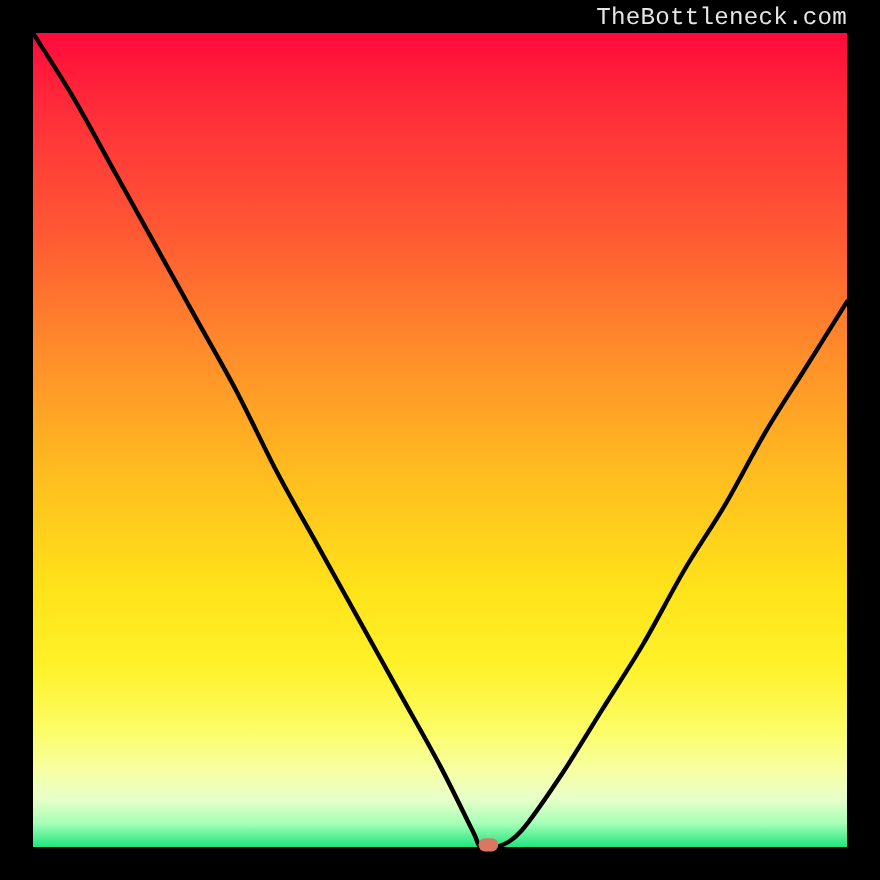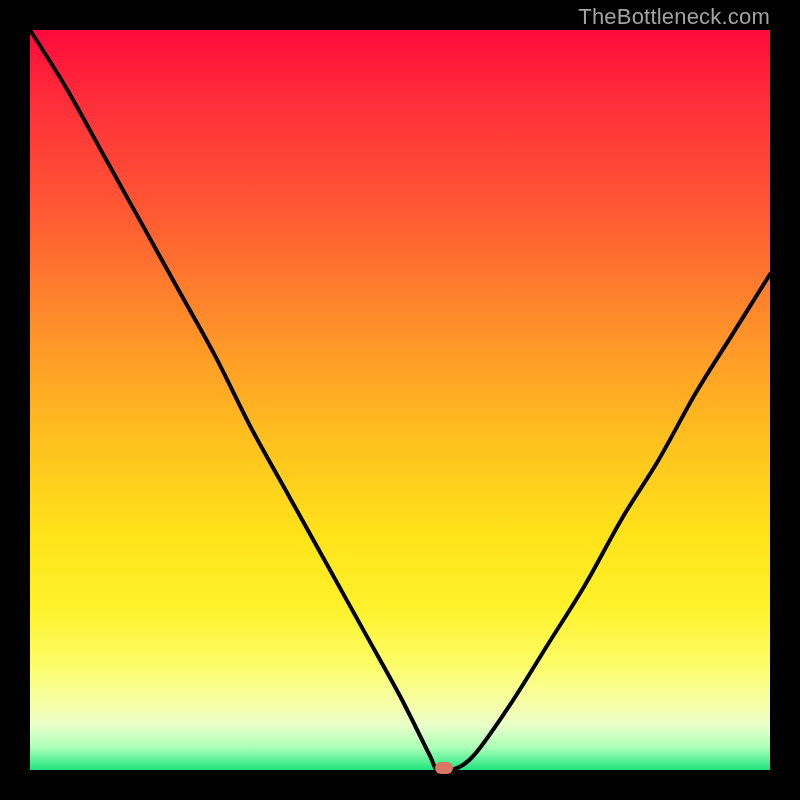--- a/index.html
+++ b/index.html
@@ -39,24 +39,25 @@
       #f6ffa8 91%,
       #e9ffc9 94%,
       #a9ffb8 97%,
       #1fe57e 100%
     );
   }
   .watermark {
     position: absolute;
     top: 4px;
     right: 30px;
-    color: #a3a3a3;
+    color: #e5e5e5;
     font-size: 22px;
     letter-spacing: 0.2px;
     white-space: nowrap;
+    font-family: Liberation Mono, monospace;
   }
   svg.curve {
     position: absolute;
     left: 30px;
     top: 30px;
     width: 740px;
     height: 740px;
     overflow: visible;
   }
   .marker {

